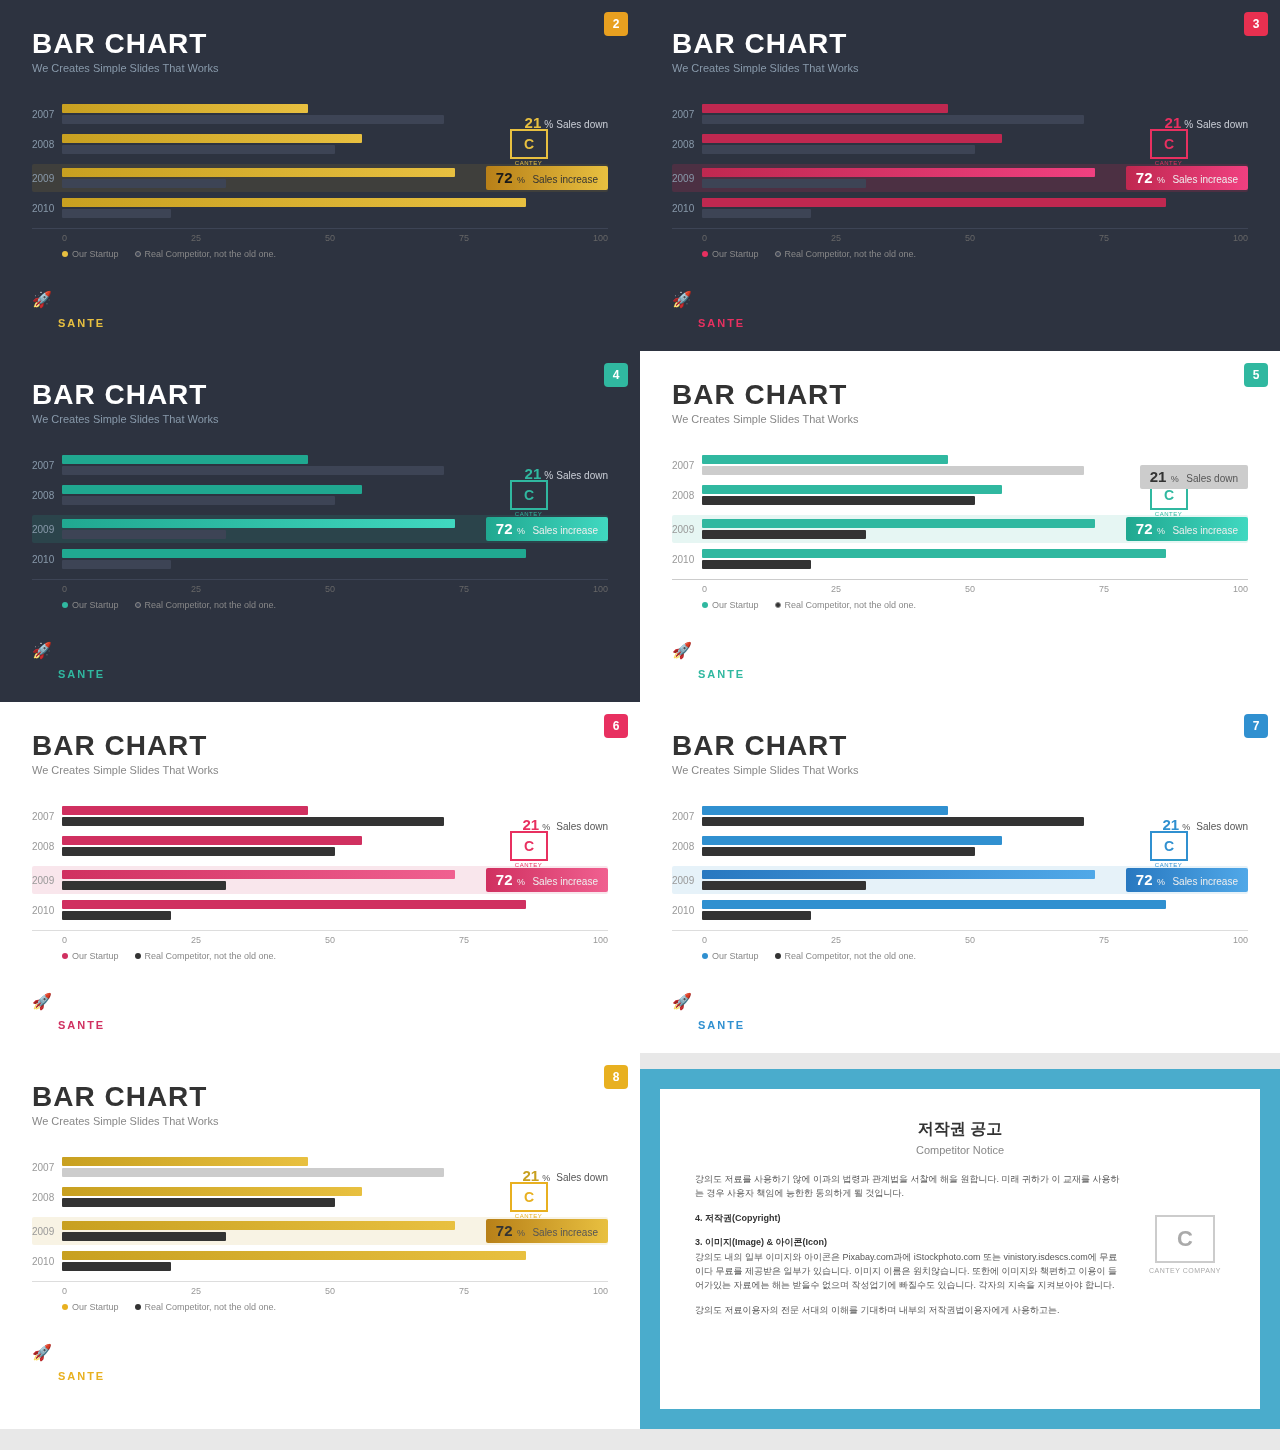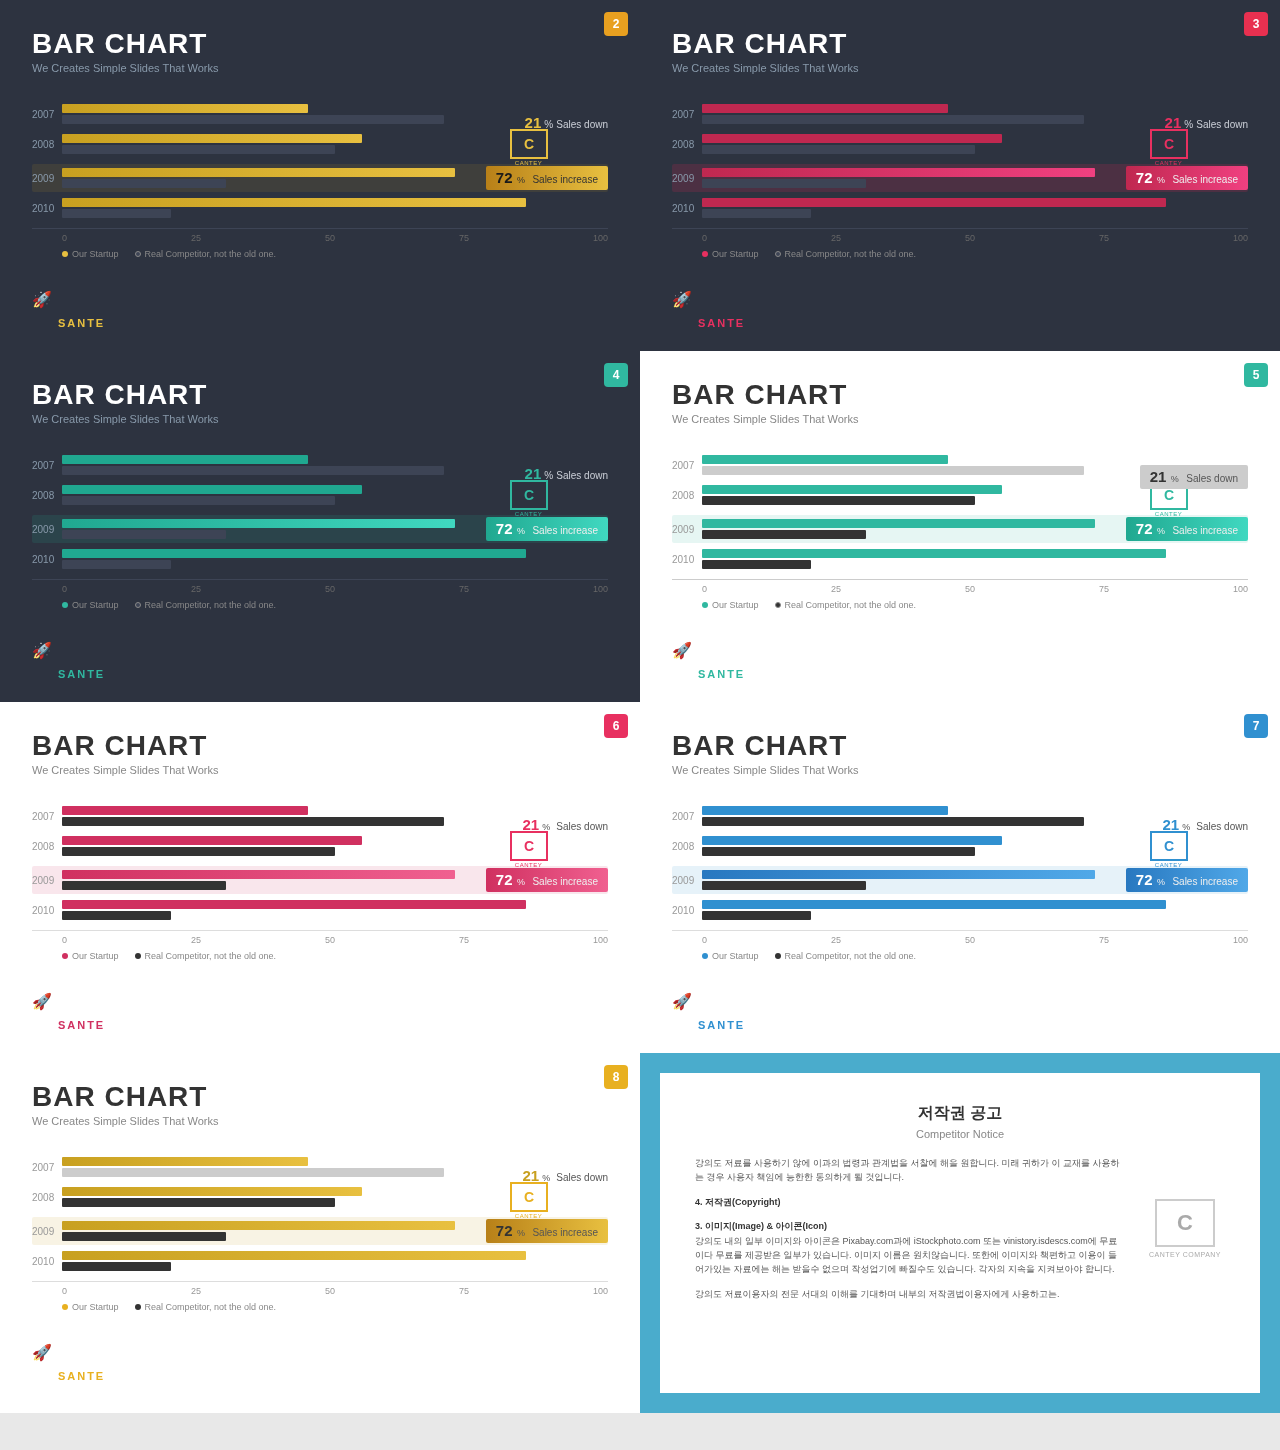--- a/index.html
+++ b/index.html
@@ -711,21 +711,21 @@
           </div>
       </div>
     </div>
 
     <div class="slide-footer" style="margin-top:10px;">
       <span style="font-size:16px;">🚀</span>
       <span class="footer-text" style="color:#e8b020; font-size:11px; letter-spacing:2px;">SANTE</span>
     </div>
   </div>
 
-  <div class="copyright-slide" style="min-height:360px;">
+  <div class="copyright-slide" style="min-height:360px;margin-top:16px;">
     <div class="copyright-inner">
       <h2 class="copyright-title">저작권 공고</h2>
       <p class="copyright-subtitle">Competitor Notice</p>
 
       <div style="display:flex; gap:20px;">
         <div style="flex:1;">
           <div class="copyright-section">
             <p class="copyright-body">강의도 저료를 사용하기 않에 이과의 법령과 관계법을 서찰에 해을 원합니다. 미래 귀하가 이 교재를 사용하는 경우 사용자 책임에 능한한 동의하게 될 것입니다.</p>
           </div>
 

